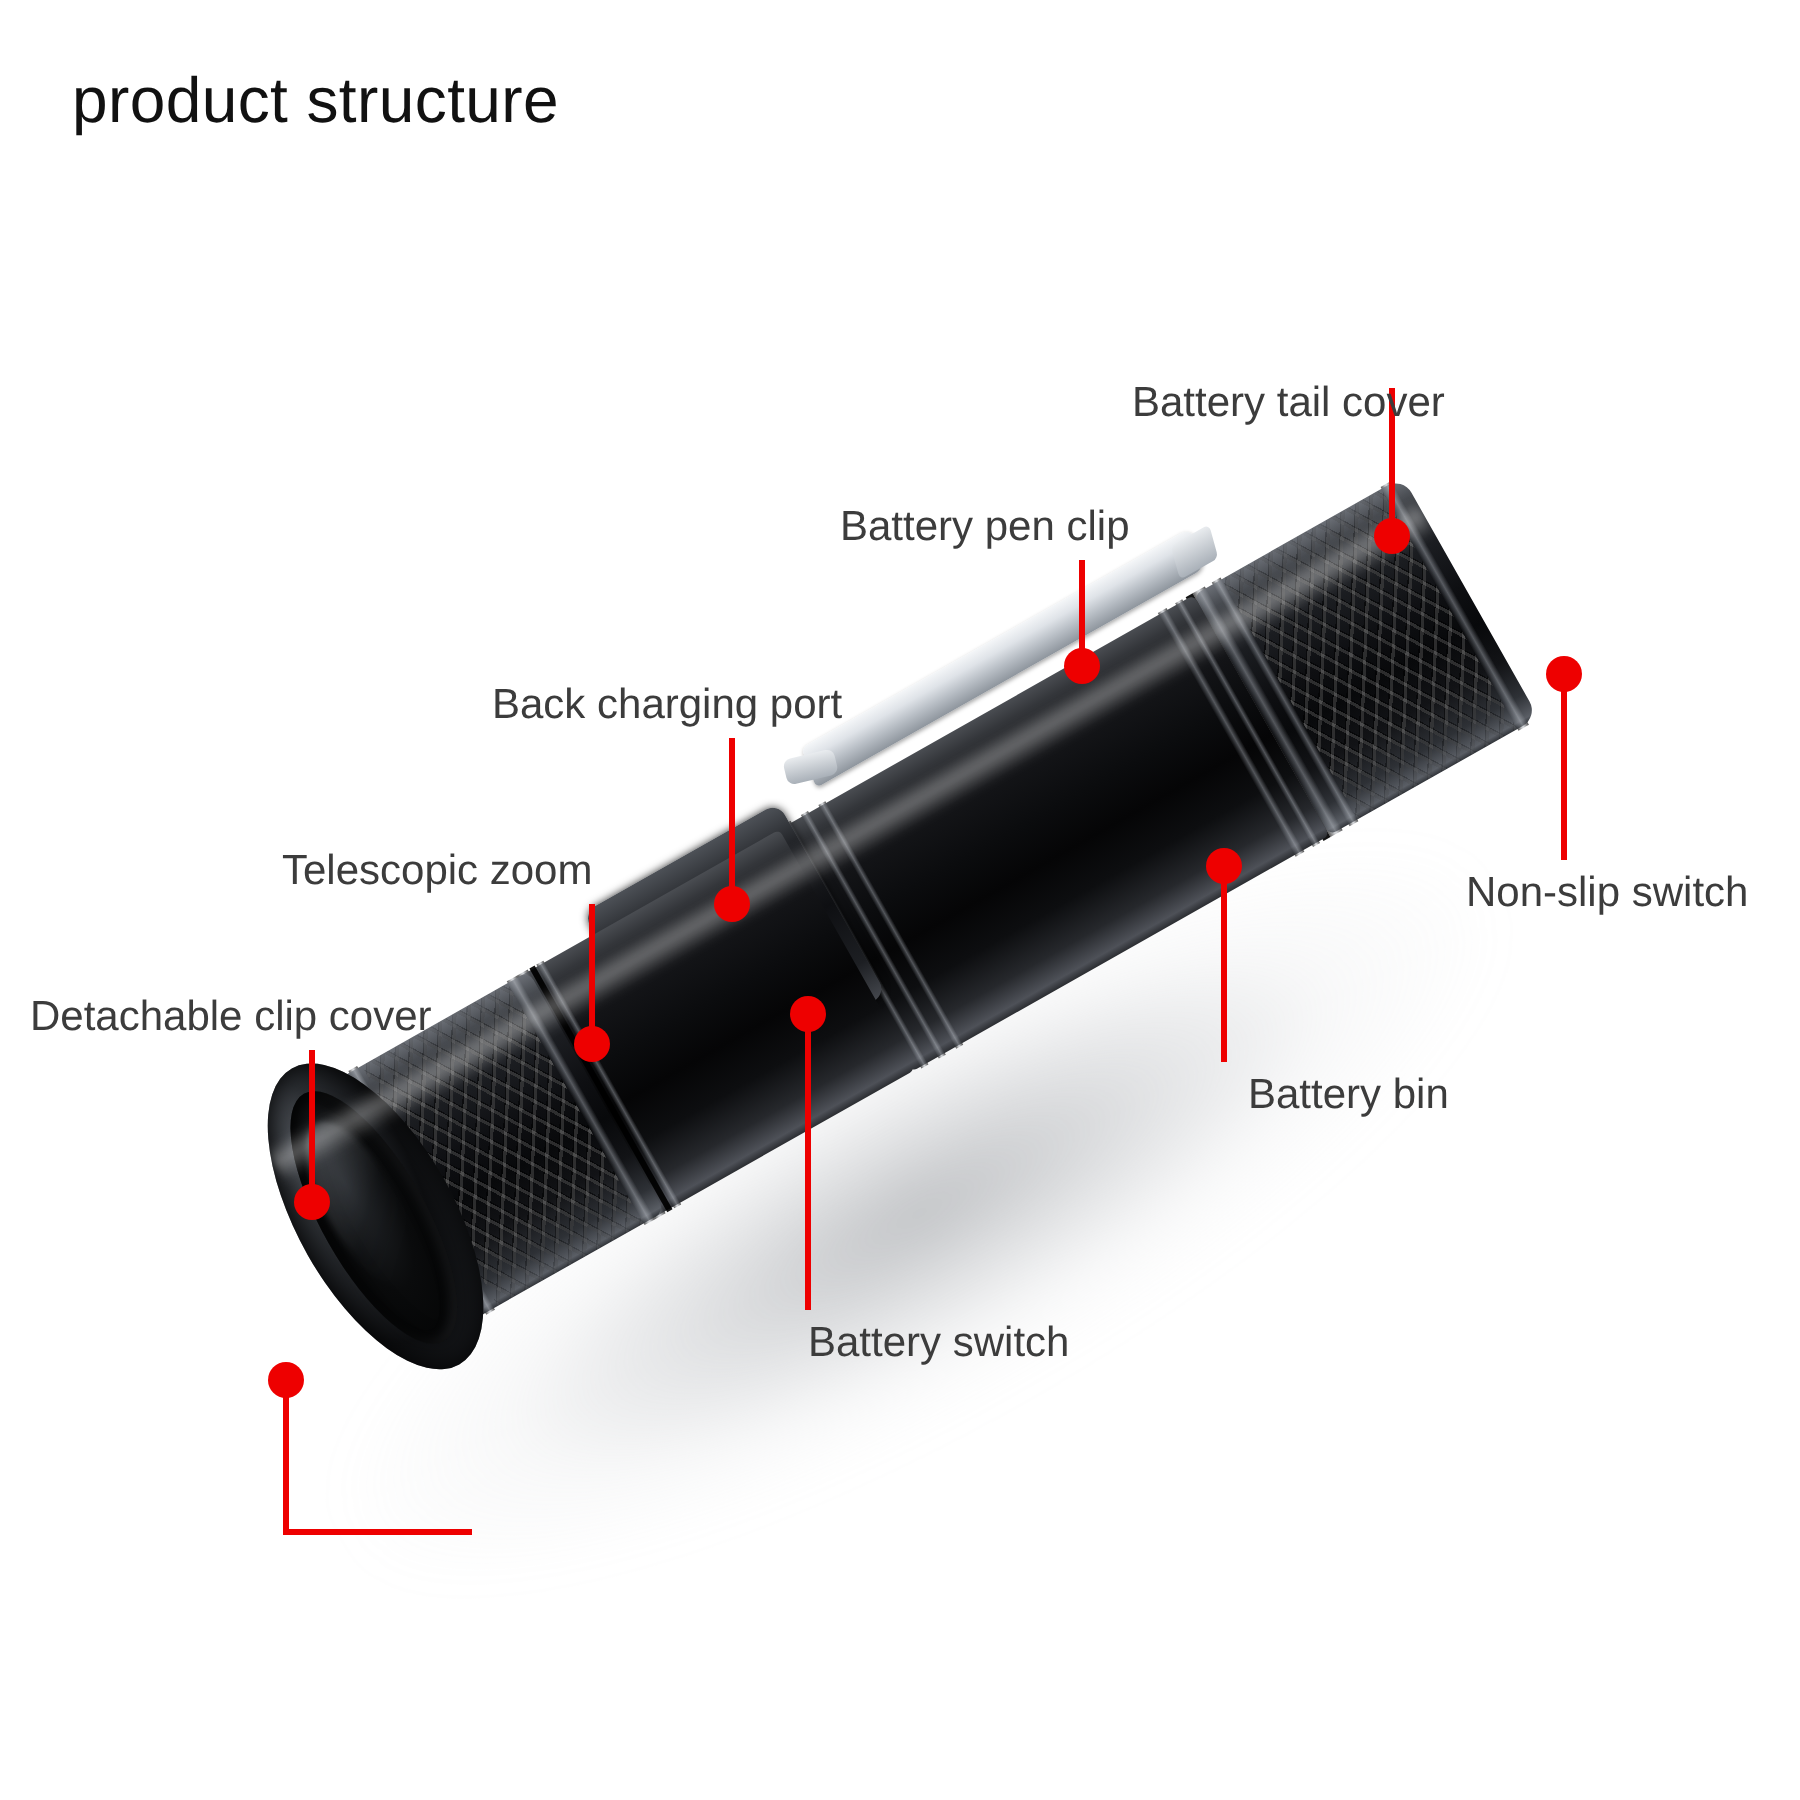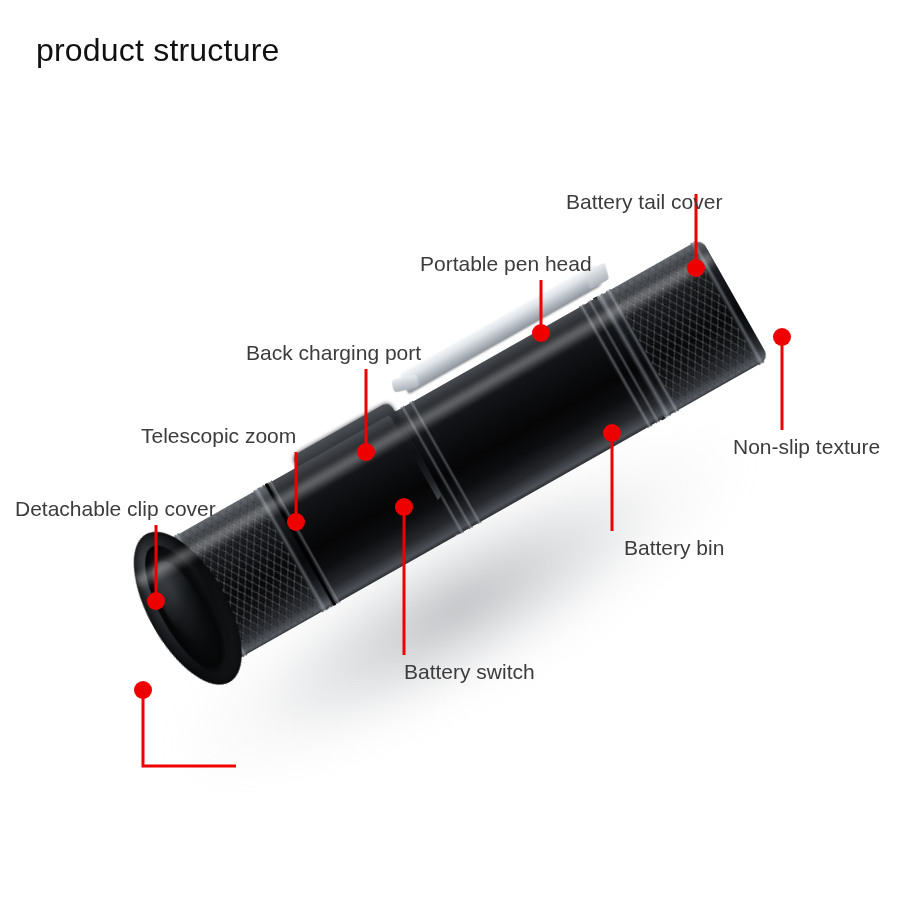--- a/index.html
+++ b/index.html
@@ -288,21 +288,21 @@
         <line x1="612" y1="531" x2="612" y2="433" stroke="#ee0000" stroke-width="3"></line>
         <circle cx="612" cy="433" r="9" fill="#ee0000"></circle>
       </g>
       <g>
         <line x1="782" y1="430" x2="782" y2="337" stroke="#ee0000" stroke-width="3"></line>
         <circle cx="782" cy="337" r="9" fill="#ee0000"></circle>
       </g>
     </svg>
 
   <div class="label" style="left:566px; top:167px;margin-top:24px;">Battery tail cover</div>
-  <div class="label" style="left:420px; top:253px;">Portable pen head</div>
+  <div class="label" style="left:420px; top:253px;">Battery pen clip</div>
   <div class="label" style="left:141px; top:425px;">Telescopic zoom</div>
   <div class="label" style="left:246px; top:342px;">Back charging port</div>
   <div class="label" style="left:15px;  top:498px;">Detachable clip cover</div>
   <div class="label" style="left:404px; top:661px;">Battery switch</div>
   <div class="label" style="left:624px; top:537px;">Battery bin</div>
-  <div class="label" style="left:733px; top:436px;">Non-slip texture</div>
+  <div class="label" style="left:733px; top:436px;">Non-slip switch</div>
 
 </div>
 
 </body></html>

